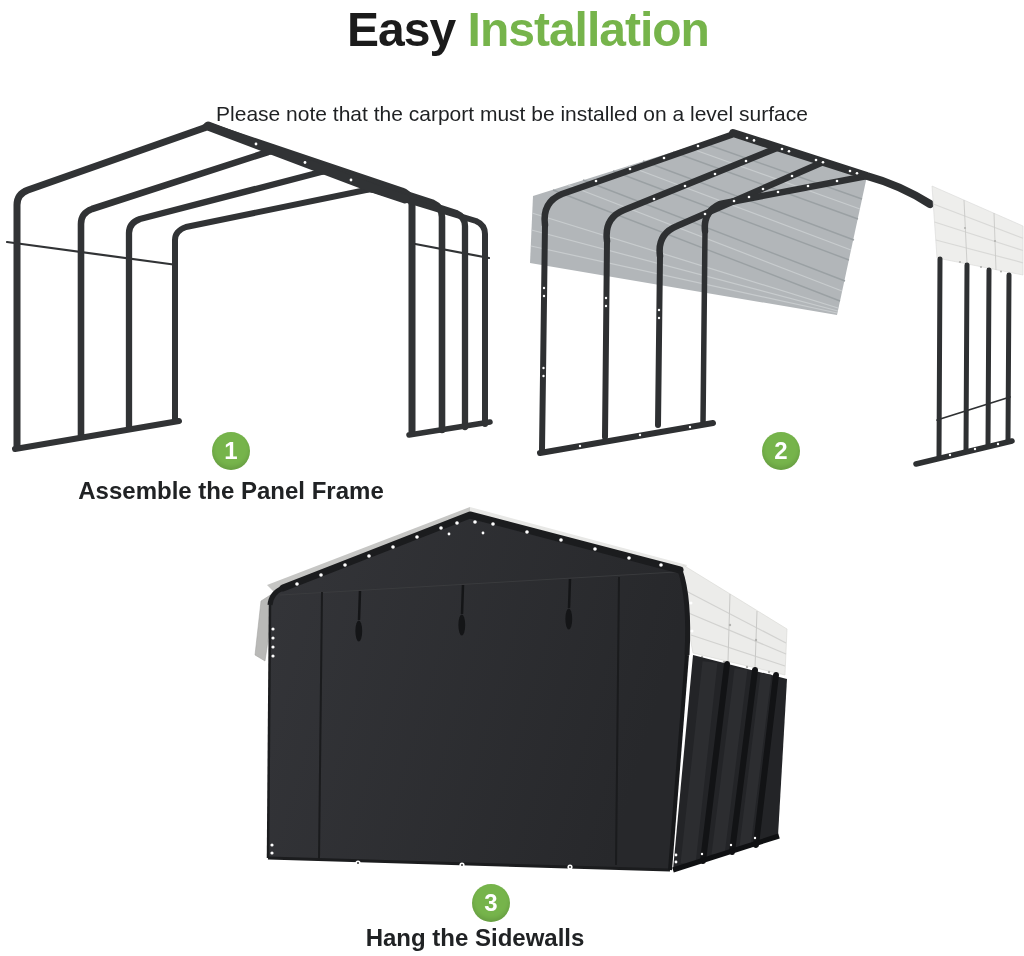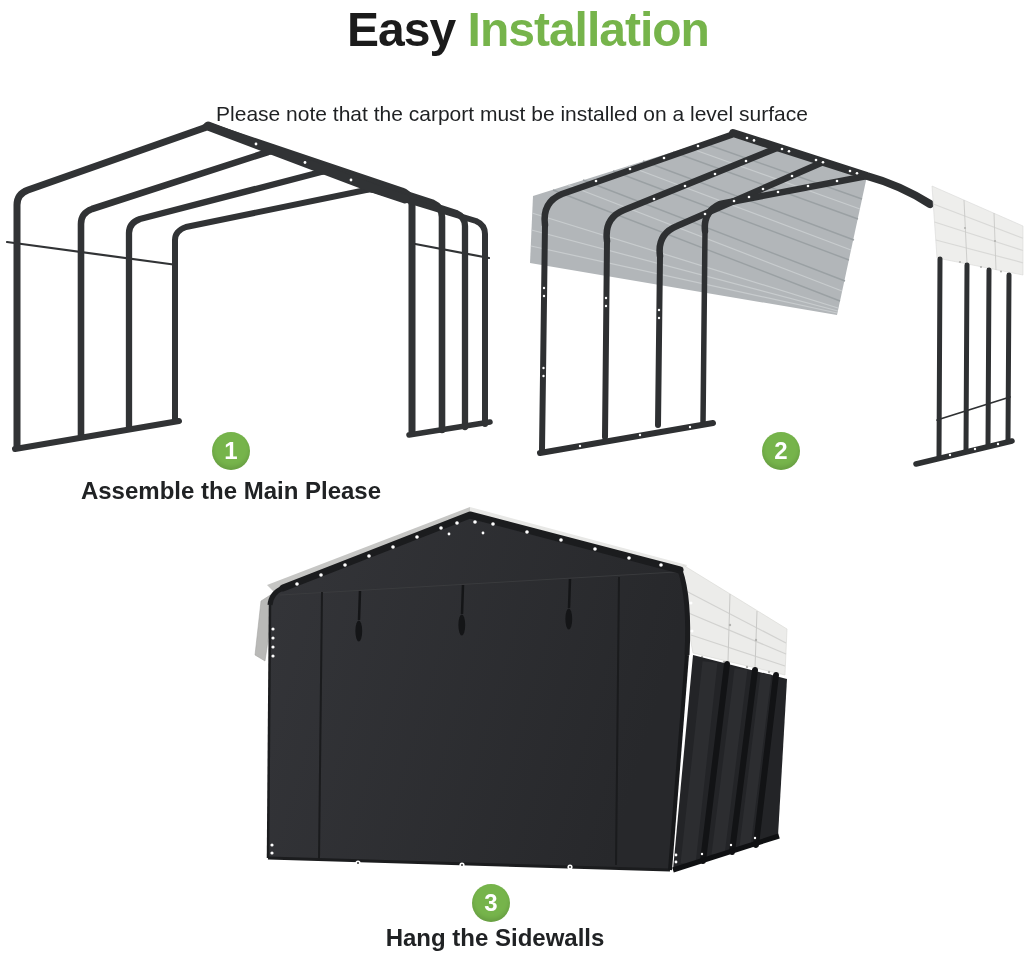--- a/index.html
+++ b/index.html
@@ -279,24 +279,24 @@
           <circle cx="227" cy="362" r="1" fill="#333436"></circle>
         <circle cx="335" cy="364" r="2.6" fill="#ffffff"></circle>
           <circle cx="335" cy="364" r="1" fill="#333436"></circle>
       </g>
     </g>
   </svg>
 
   <div class="badge" style="left:212px;top:432px">
     <span>1</span>
   </div>
-  <div class="step-label" style="left:231px;top:477px">Assemble the Main Please</div>
+  <div class="step-label" style="left:231px;top:477px">Assemble the Panel Frame</div>
 
   <div class="badge" style="left:762px;top:432px">
     <span>2</span>
   </div>
 
   <div class="badge" style="left:472px;top:884px">
     <span>3</span>
   </div>
-  <div class="step-label" style="left:495px;top:924px">Hang the Sidewalls</div>
+  <div class="step-label" style="left:475px;top:924px">Hang the Sidewalls</div>
 
 </div>
 
 </body></html>

